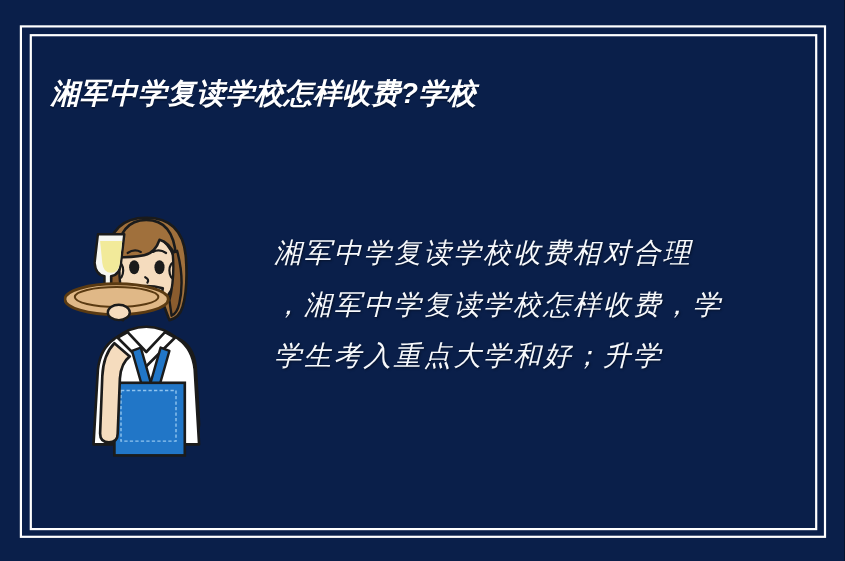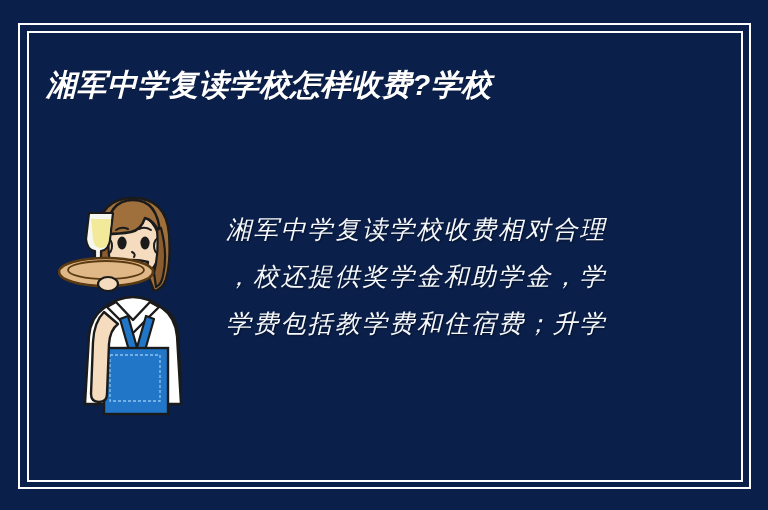--- a/index.html
+++ b/index.html
@@ -39,21 +39,21 @@
 
   
   #title-block {
     position: absolute;
     left: 46px;
     top: 62px;
     width: 640px;
   }
   .title-line {
     color: #ffffff;
-    font-size: 30px;
+    font-size: 26px;
     font-weight: bold;
     font-style: italic;
     letter-spacing: 0.5px;
     line-height: 46px;
     white-space: nowrap;
     text-shadow: 0 1px 0 rgba(0,0,0,0.25);
   }
 
   
   #body-text {
@@ -64,20 +64,21 @@
   }
   .body-line {
     color: #f7f9fc;
     font-family: "DejaVu Serif", "Liberation Serif", serif;
     font-style: italic;
     font-size: 25px;
     line-height: 47px;
     letter-spacing: 2.2px;
     white-space: nowrap;
     text-shadow: 1px 1px 2px rgba(0,0,0,0.45);
+    margin-left: 23px;
   }
 
   
   #illustration {
     position: absolute;
     left: 58px;
     top: 188px;
     width: 150px;
     height: 236px;
   }
@@ -142,17 +143,17 @@
 
       <ellipse cx="48" cy="84" rx="47" ry="14" fill="#e0b887" stroke="#5a3a12" stroke-width="2.6"></ellipse>
       <ellipse cx="48" cy="82" rx="38" ry="9" fill="none" stroke="#5a3a12" stroke-width="1.8"></ellipse>
 
       <ellipse cx="50" cy="96" rx="10" ry="7" fill="#f5dcbe" stroke="#1b1b1b" stroke-width="2.2"></ellipse>
     </svg>
   </div>
 
   <div id="body-text">
     <div class="body-line">湘军中学复读学校收费相对合理</div>
-    <div class="body-line">，校还提供奖学金和助学金，学</div>
-    <div class="body-line">学费包括教学费和住宿费；升学</div>
+    <div class="body-line">，湘军中学复读学校怎样收费，学</div>
+    <div class="body-line">学生考入重点大学和好；升学</div>
   </div>
 
 </div>
 
 </body></html>

